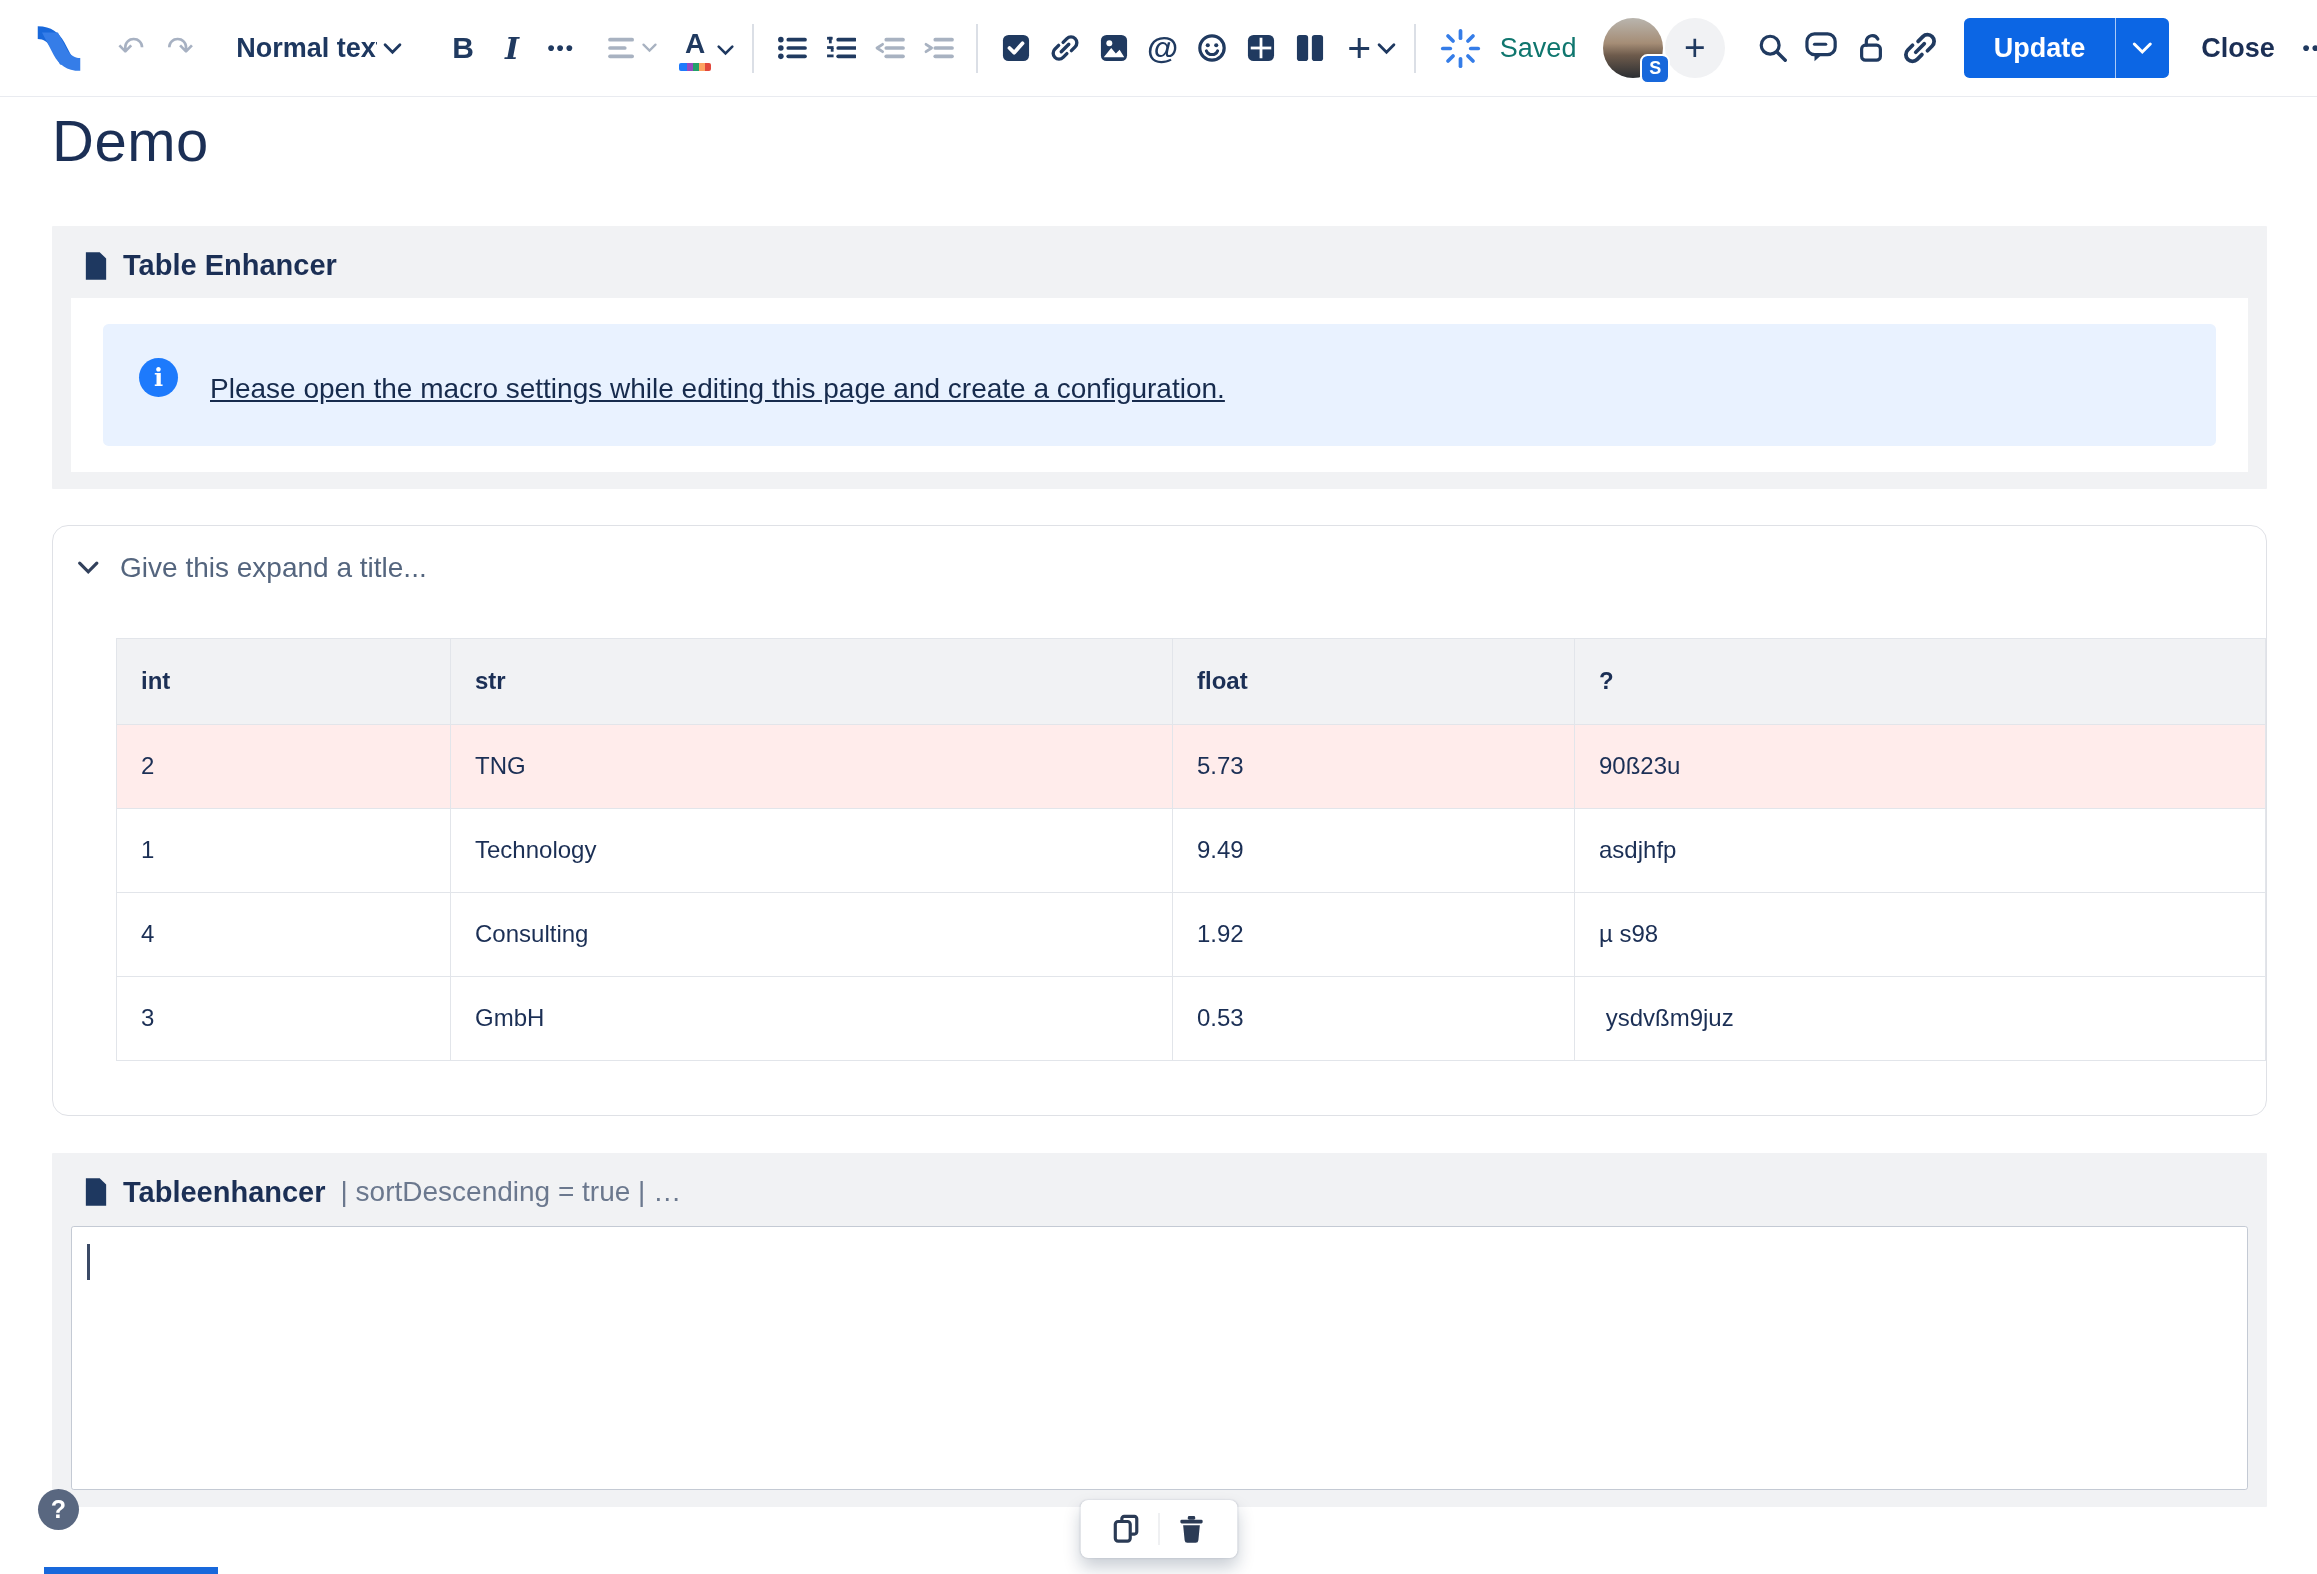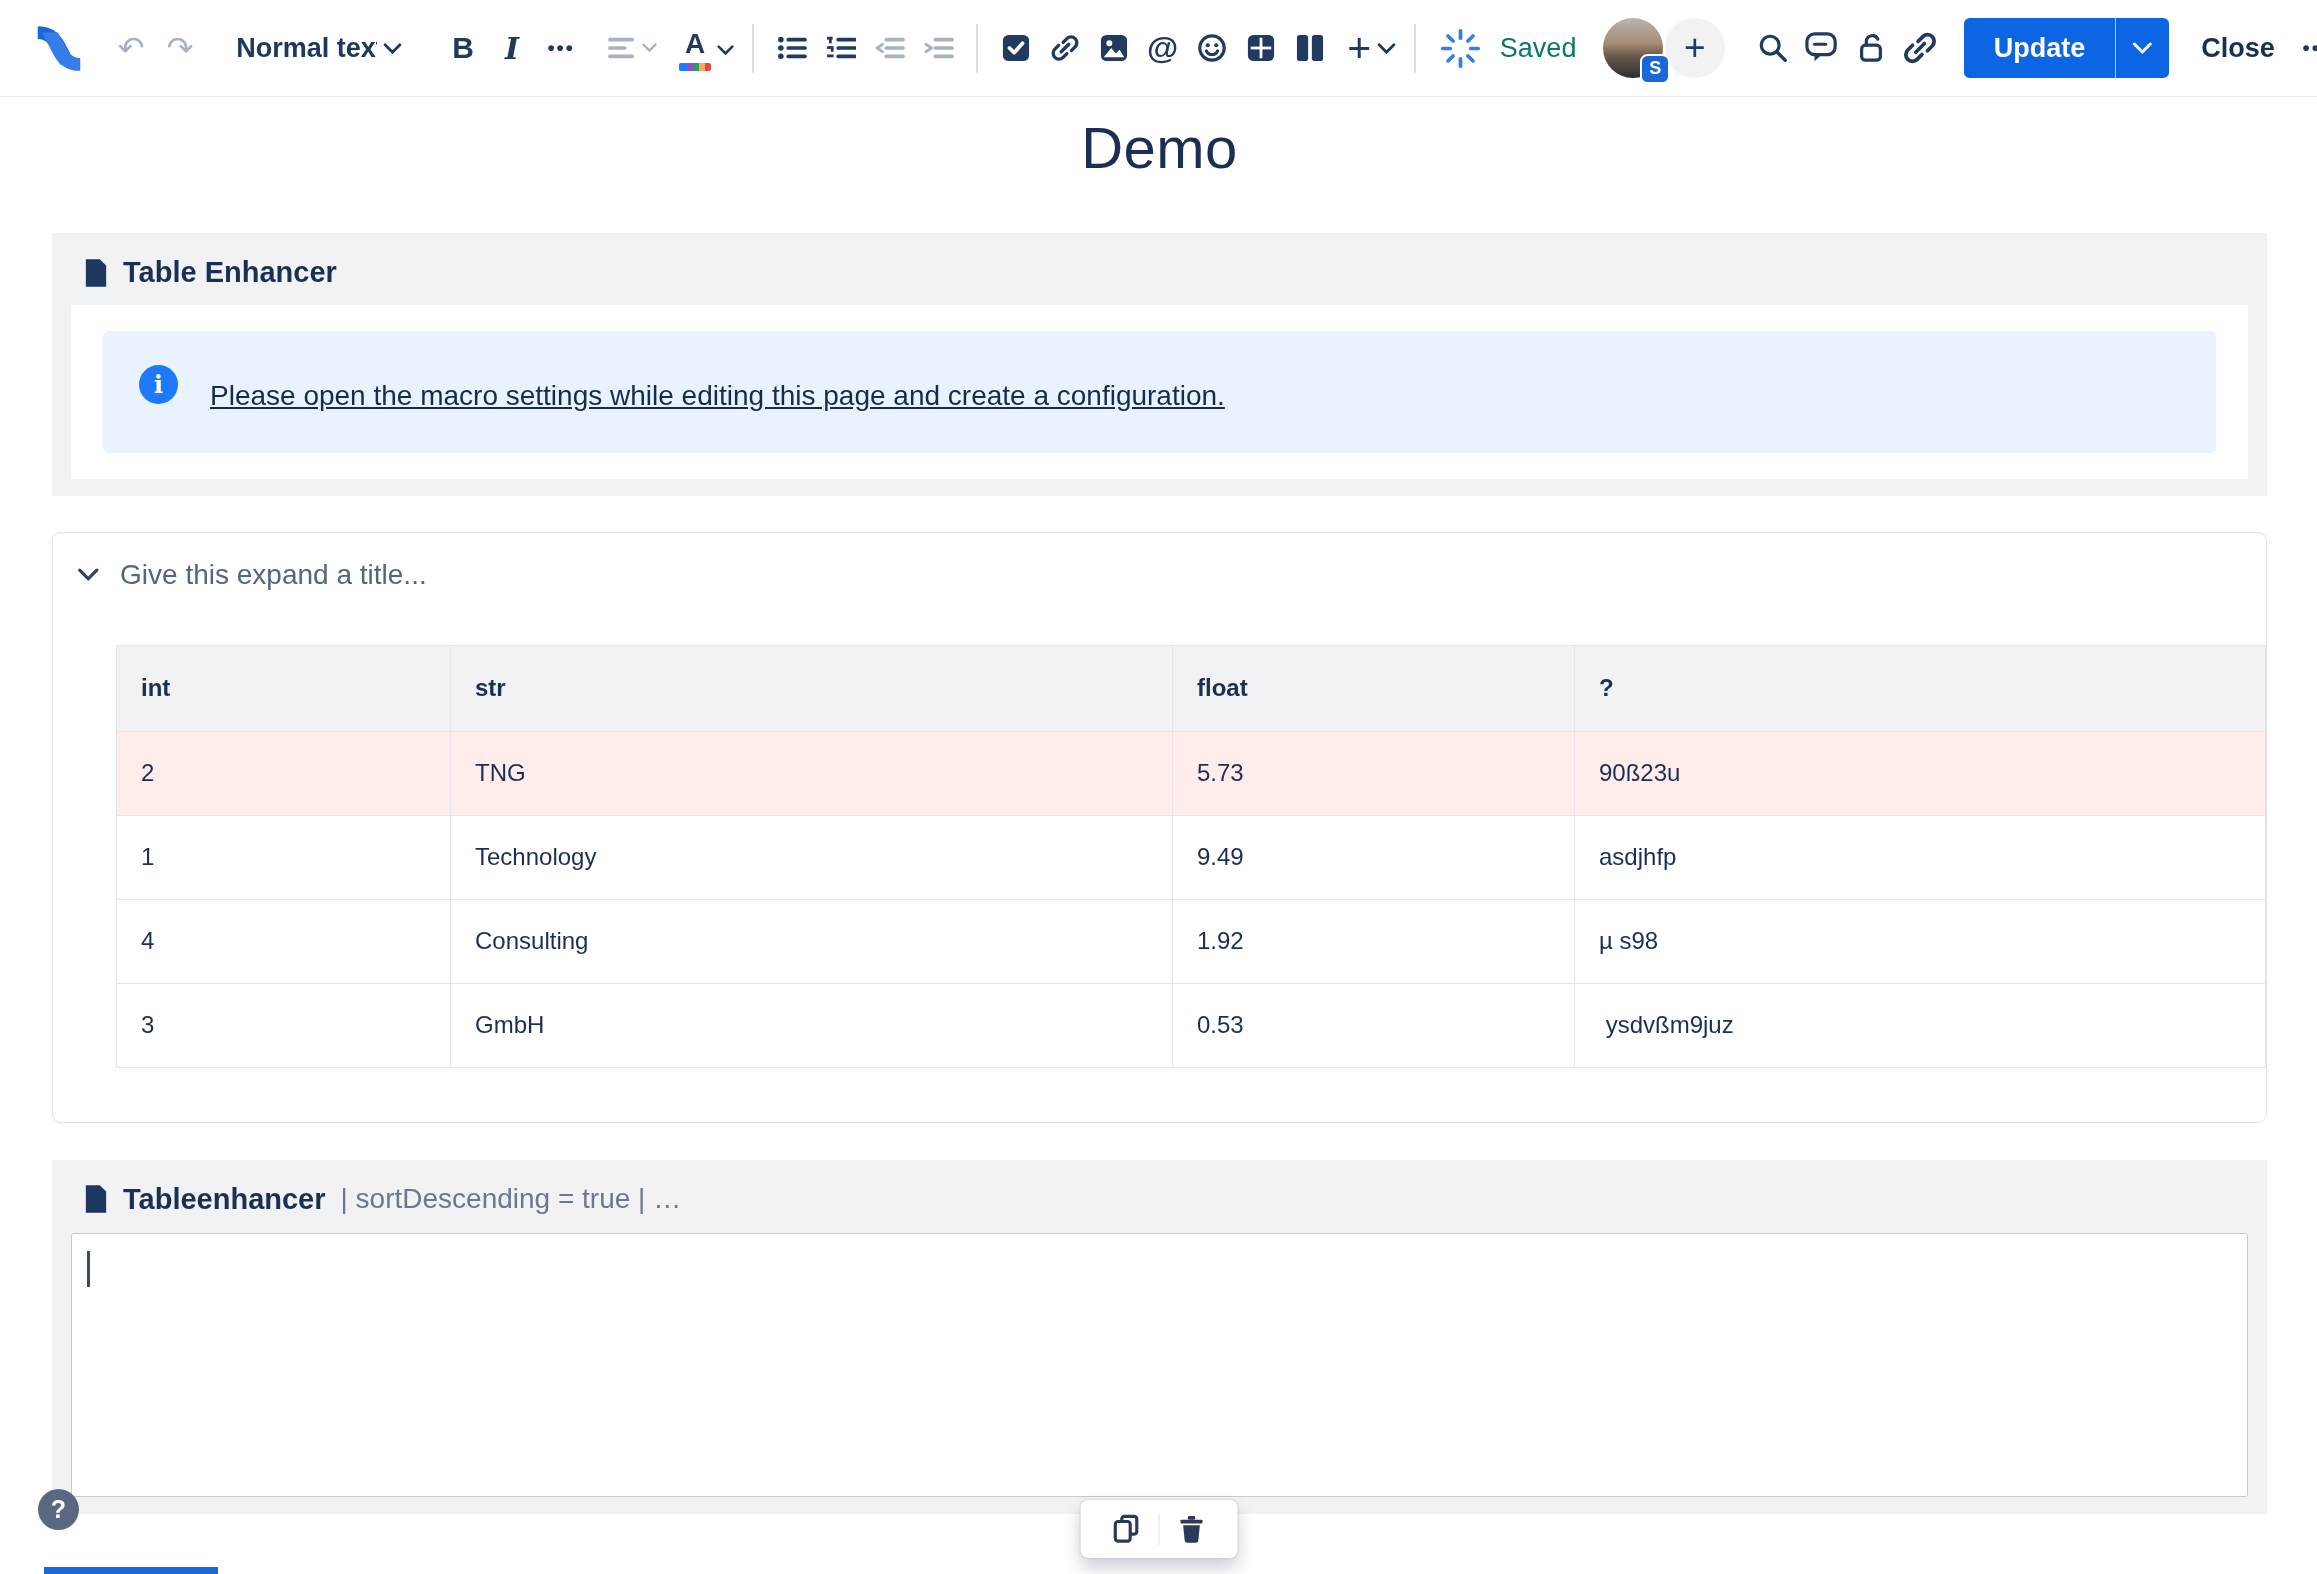--- a/index.html
+++ b/index.html
@@ -31,34 +31,34 @@
   .avatar { position:relative; width:60px; height:60px; border-radius:50%; background:linear-gradient(180deg,#b9b5ae 0%,#a58d76 42%,#6e5b4c 62%,#2b2e32 100%); margin-left:17px; flex:0 0 auto; cursor:pointer; }
   .avatar-badge { position:absolute; right:-7.5px; bottom:-5.6px; width:30px; height:30px; border-radius:7.5px; background:#1868DB; color:#fff; font-size:18px; font-weight:700; display:flex; align-items:center; justify-content:center; border:2.8px solid #fff; }
   .add-collab { width:60px; height:60px; border-radius:50%; background:#F1F2F4; border:none; color:#203A60; font-size:37px; display:flex; align-items:center; justify-content:center; margin-left:1.9px; cursor:pointer; }
   .update-split { display:flex; height:60px; margin:0 15px 0 19px; border-radius:5.6px; overflow:hidden; }
   .update-main { background:#0C66E4; color:#fff; border:none; font-size:27px; font-weight:700; padding:0 30px; cursor:pointer; font-family:"Liberation Sans", sans-serif; }
   .update-chev { background:#0C66E4; border:none; border-left:1.9px solid rgba(255,255,255,.65); width:54px; display:flex; align-items:center; justify-content:center; cursor:pointer; }
   .close-btn { background:transparent; border:none; font-size:27px; font-weight:700; color:#1B2F55; padding:0 17px; cursor:pointer; font-family:"Liberation Sans", sans-serif; }
 
   
   .content { padding:9.4px 51px 0 52px; }
-  h1.page-title { font-size:58px; font-weight:500; color:#1B2F55; margin-top:8px; letter-spacing:0.5px;text-align:center; }
+  h1.page-title { font-size:58px; font-weight:500; color:#1B2F55; margin-top:1px; letter-spacing:0.5px; }
 
   .macro-panel { background:#F1F2F4; border-radius:1px; padding:15px 19px 17px 19px; margin-top:52px; }
   .macro-header { display:flex; align-items:center; gap:15px; height:49px; padding-left:13px; }
   .macro-name { font-size:29px; font-weight:600; color:#1B2F55; }
   .macro-params { font-size:28px; color:#6B788E; }
   .macro-body { background:#fff; margin-top:7.5px; padding:26px 32px; }
 
   .info-panel { display:flex; gap:32px; background:#E9F2FF; border-radius:5.6px; padding:32px 36px 41px 36px; align-items:flex-start; }
   .info-icon { flex:0 0 auto; width:39px; height:39px; border-radius:50%; background:#1D7AFC; color:#fff; font-size:24px; font-weight:700; display:flex; align-items:center; justify-content:center; margin-top:1.9px; font-family:"DejaVu Serif", serif; }
   .info-title { font-size:28px; font-weight:700; color:#172B4D; }
   .info-body { font-size:28px; color:#172B4D; margin-top:17px;text-decoration:underline; }
 
-  .expand-box { border:1.9px solid #DFE1E6; border-radius:9px; margin-top:36px; padding:26px 0 54px 0; }
+  .expand-box { border:1.9px solid #DFE1E6; border-radius:16px; margin-top:36px; padding:26px 0 54px 0; }
   .expand-header { display:flex; align-items:center; gap:20.6px; padding-left:24px; }
   .expand-placeholder { font-size:28px; color:#54657E; }
   .chev-btn { background:transparent; border:none; cursor:pointer; display:flex; align-items:center; }
 
   table.data-table { border-collapse:collapse; margin:54px 0 0 63px; table-layout:fixed; }
   .data-table th, .data-table td { border:1.9px solid #E2E5EA; font-size:24px; text-align:left; padding:0 0 0 24px; white-space:pre-wrap; color:#1B2F55; }
   .data-table th { background:#F1F2F4; font-weight:700; height:86px; }
   .data-table td { height:84px; background:#fff; }
   tr.highlighted td { background:#FFECEB; }
 

